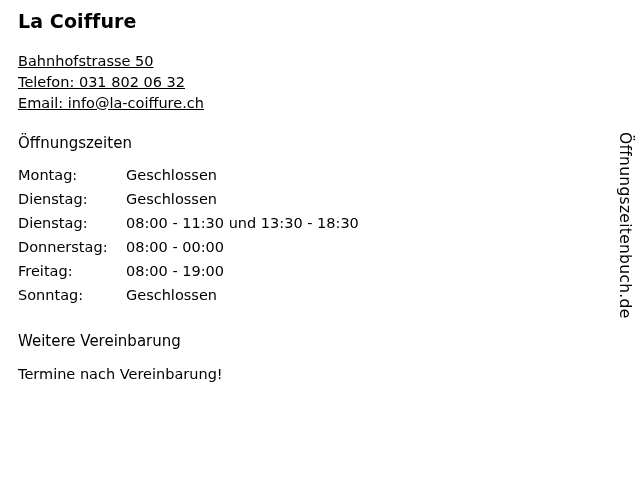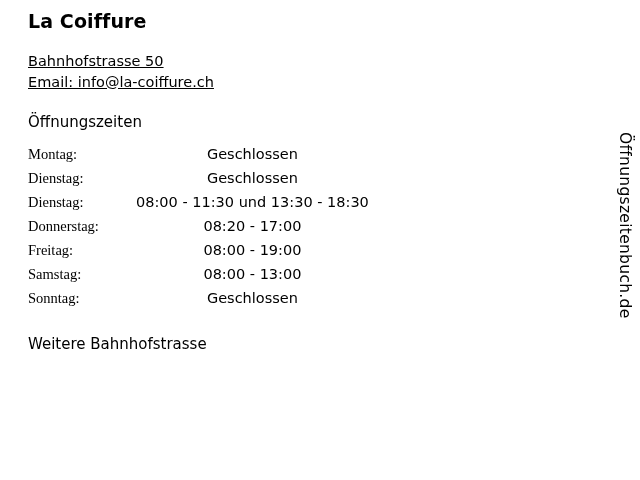--- a/index.html
+++ b/index.html
@@ -20,21 +20,20 @@
     left: 0;
     top: 0;
     width: 640px;
     height: 480px;
   }
   .content {
     position: absolute;
     left: 18px;
     top: 10px;
     width: 570px;
-    margin-left: 10px;
   }
   .biz-title {
     font-size: 19px;
     font-weight: bold;
     letter-spacing: 0.1px;
     margin: 0 0 18px 0;
     line-height: 1.2;
   }
   .address-block {
     font-size: 14.5px;
@@ -57,25 +56,23 @@
   }
   table.hours td {
     padding: 0 0 6px 0;
     vertical-align: top;
     white-space: nowrap;
     line-height: 18px;
   }
   td.day {
     width: 108px;
     padding-right: 6px;
-    font-family: Liberation Serif, serif;
   }
   td.time {
     padding-left: 0;
-    text-align: center;
   }
   .info-text {
     font-size: 14.5px;
     line-height: 20px;
   }
   .watermark {
     position: absolute;
     right: 6px;
     top: 132px;
     font-size: 15.5px;
@@ -90,20 +87,21 @@
 <body>
 
 <div class="page">
 
   <div class="content">
 
     <h1 class="biz-title">La Coiffure</h1>
 
     <div class="address-block">
       <div class="address-line">Bahnhofstrasse 50</div>
+      <div class="address-line">Telefon: 031 802 06 32</div>
       <div class="address-line">Email: info@la-coiffure.ch</div>
     </div>
 
     <h2 class="section-heading">Öffnungszeiten</h2>
 
     <table class="hours">
       <tbody>
         <tr>
           <td class="day">Montag:</td>
           <td class="time">Geschlossen</td>
@@ -111,37 +109,34 @@
         <tr>
           <td class="day">Dienstag:</td>
           <td class="time">Geschlossen</td>
         </tr>
         <tr>
           <td class="day">Dienstag:</td>
           <td class="time">08:00 - 11:30 und 13:30 - 18:30</td>
         </tr>
         <tr>
           <td class="day">Donnerstag:</td>
-          <td class="time">08:20 - 17:00</td>
+          <td class="time">08:00 - 00:00</td>
         </tr>
         <tr>
           <td class="day">Freitag:</td>
           <td class="time">08:00 - 19:00</td>
-        </tr>
-        <tr>
-          <td class="day">Samstag:</td>
-          <td class="time">08:00 - 13:00</td>
         </tr>
         <tr>
           <td class="day">Sonntag:</td>
           <td class="time">Geschlossen</td>
         </tr>
       </tbody>
     </table>
 
-    <h2 class="section-heading">Weitere Bahnhofstrasse</h2>
+    <h2 class="section-heading">Weitere Vereinbarung</h2>
 
+    <div class="info-text">Termine nach Vereinbarung!</div>
 
   </div>
 
   <div class="watermark">Öffnungszeitenbuch.de</div>
 
 </div>
 
 </body></html>

